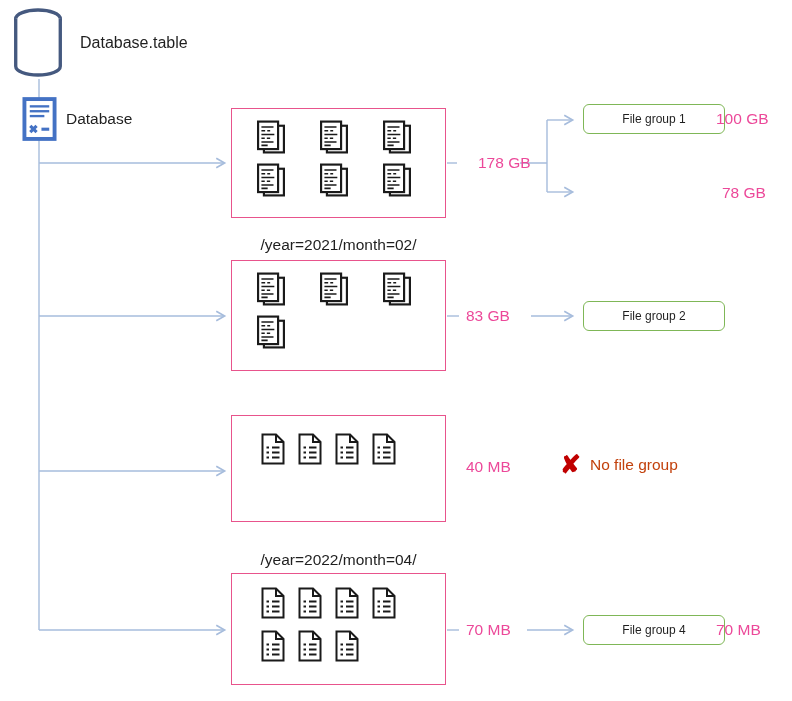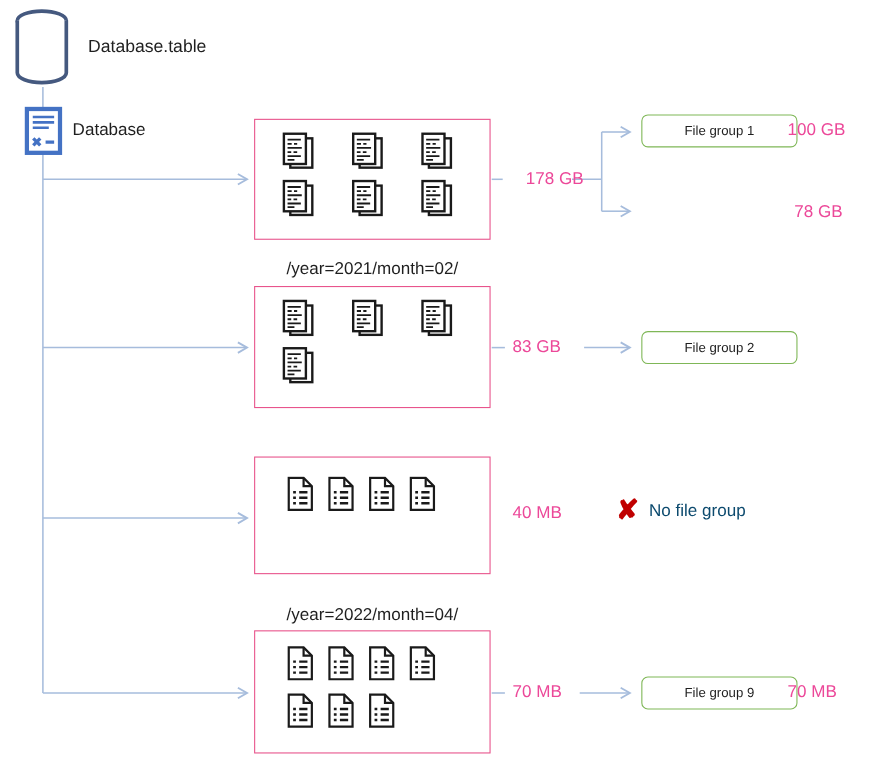--- a/index.html
+++ b/index.html
@@ -22,21 +22,21 @@
   .doc-grid{display:flex;flex-direction:column;}
   .doc-row{display:flex;}
   .grid-stacked{padding:10px 0 0 24px;row-gap:7px;}
   .grid-stacked .doc-row{column-gap:33px;}
   .grid-single3{padding:17px 0 0 28px;}
   .grid-single3 .doc-row{column-gap:11px;}
   .grid-single4{padding:13px 0 0 28px;row-gap:11px;}
   .grid-single4 .doc-row{column-gap:11px;}
   .no-group{display:flex;align-items:center;column-gap:9px;}
   .red-x{color:#C00000;font-size:25px;line-height:25px;font-weight:bold;}
-  .no-group-text{font-size:15.5px;color:#0c4a6e;white-space:nowrap;}
+  .no-group-text{font-size:15.5px;color:#c2410c;white-space:nowrap;}
 </style>
 </head>
 <body>
 
 <div class="canvas">
 
   <svg width="0" height="0" style="position:absolute" aria-hidden="true">
     <defs>
       <marker id="arrow" viewBox="0 0 10 10" refX="7.5" refY="5" markerWidth="8.5" markerHeight="8.5" orient="auto">
         <path d="M1,1 L8,5 L1,9" fill="none" stroke="#A6BCDC" stroke-width="1.4"></path>
@@ -211,17 +211,17 @@
             <use href="#sym-doc-single"></use>
           </svg>
         <svg width="26" height="32" viewBox="0 0 26 32">
             <use href="#sym-doc-single"></use>
           </svg>
       </div>
     </div>
   </div>
   <div class="abs size-label" style="left:466px;top:621px">70 MB</div>
   <div class="abs fg-box" style="left:583px;top:615px">
-    <span>File group 9</span>
+    <span>File group 4</span>
   </div>
   <div class="abs size-label" style="left:716px;top:621px">70 MB</div>
 
 </div>
 
 </body></html>

